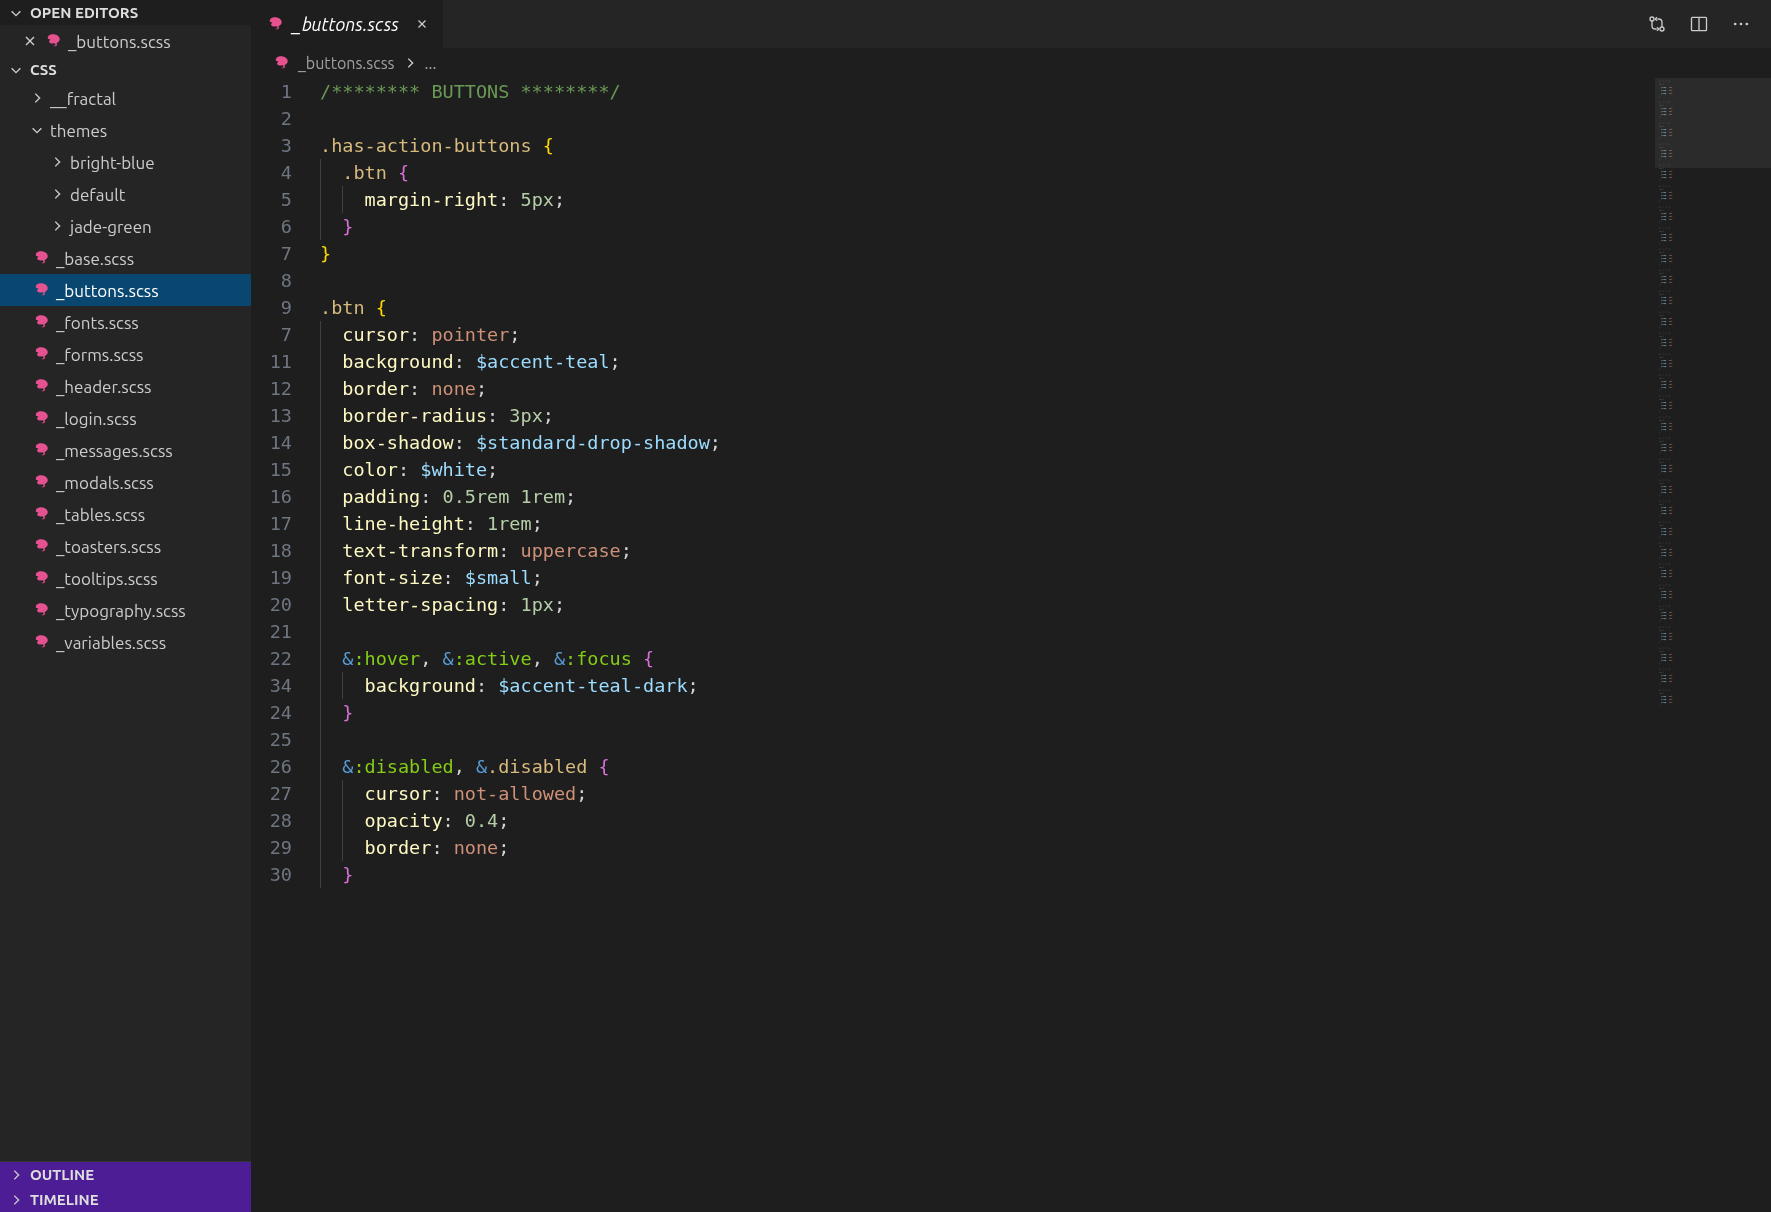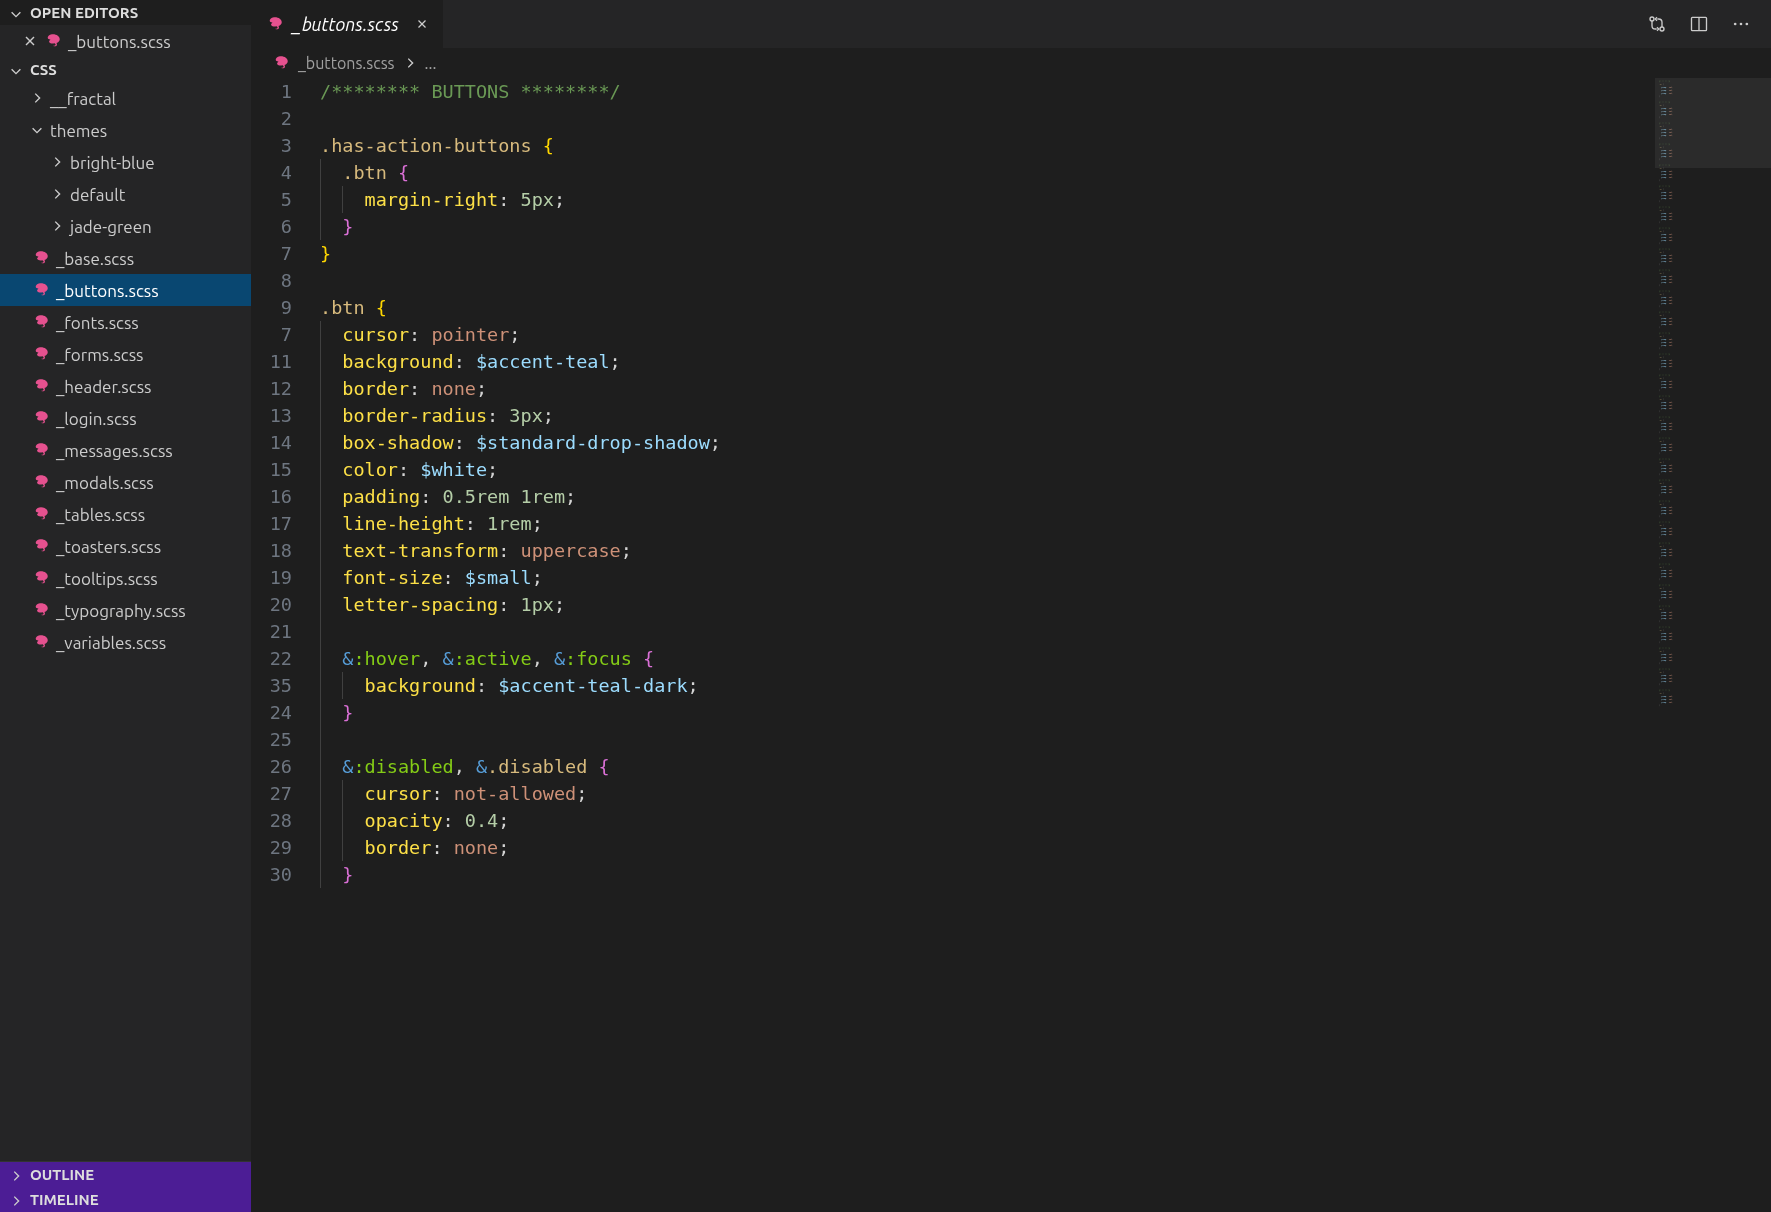--- a/index.html
+++ b/index.html
@@ -24,21 +24,21 @@
     border-right: 1px solid #1e1e1e;
   }
   .explorer-title {
     color: #aaa;
     font-size: 15px;
     letter-spacing: 1px;
     padding: 12px 18px 10px 30px;
   }
   .section-header {
     display: flex;
-    align-items: flex-end;
+    align-items: center;
     gap: 6px;
     padding: 4px 8px;
     font-weight: 700;
     font-size: 15px;
     color: #ddd;
     cursor: pointer;
   }
   .section-header.dark { background: #1e1e1e; }
   .section-header.light { background: #252526; }
   .section-header .chev { width: 16px; display:inline-flex; justify-content:center; }
@@ -129,21 +129,21 @@
   .code .line { height:27px; position:relative; }
 
   
   .ig { position:absolute; top:0; bottom:0; border-left:1px solid #404040; }
 
   
   .cmt { color:#6A9955; }
   .sel { color:#d7ba7d; }
   .br  { color:#ffd700; }
   .br2 { color:#da70d6; }
-  .prop{ color:#fde047;margin-top:40px; }
+  .prop{ color:#fef9c3;margin-top:40px; }
   .num { color:#b5cea8; }
   .var { color:#9cdcfe; }
   .val { color:#ce9178; }
   .amp { color:#569cd6; }
   .pc  { color:#84cc16; }
   .w   { color:#d4d4d4; }
 
   
   .minimap {
     width: 116px;
@@ -438,21 +438,21 @@
             <div>13</div>
             <div>14</div>
             <div>15</div>
             <div>16</div>
             <div>17</div>
             <div>18</div>
             <div>19</div>
             <div>20</div>
             <div>21</div>
             <div>22</div>
-            <div>35</div>
+            <div>34</div>
             <div>24</div>
             <div>25</div>
             <div>26</div>
             <div>27</div>
             <div>28</div>
             <div>29</div>
             <div>30</div>
           </div>
         <div class="code" id="code"><div class="line"><span class="cmt">/******** BUTTONS ********/</span></div><div class="line"></div><div class="line"><span class="sel">.has-action-buttons</span> <span class="br">{</span></div><div class="line"><span class="ig" style="left:0"></span>  <span class="sel">.btn</span> <span class="br2">{</span></div><div class="line"><span class="ig" style="left:0"></span><span class="ig" style="left:22px"></span>    <span class="prop">margin-right</span><span class="w">:</span> <span class="num">5px</span><span class="w">;</span></div><div class="line"><span class="ig" style="left:0"></span>  <span class="br2">}</span></div><div class="line"><span class="br">}</span></div><div class="line"></div><div class="line"><span class="sel">.btn</span> <span class="br">{</span></div><div class="line"><span class="ig" style="left:0"></span>  <span class="prop">cursor</span><span class="w">:</span> <span class="val">pointer</span><span class="w">;</span></div><div class="line"><span class="ig" style="left:0"></span>  <span class="prop">background</span><span class="w">:</span> <span class="var">$accent-teal</span><span class="w">;</span></div><div class="line"><span class="ig" style="left:0"></span>  <span class="prop">border</span><span class="w">:</span> <span class="val">none</span><span class="w">;</span></div><div class="line"><span class="ig" style="left:0"></span>  <span class="prop">border-radius</span><span class="w">:</span> <span class="num">3px</span><span class="w">;</span></div><div class="line"><span class="ig" style="left:0"></span>  <span class="prop">box-shadow</span><span class="w">:</span> <span class="var">$standard-drop-shadow</span><span class="w">;</span></div><div class="line"><span class="ig" style="left:0"></span>  <span class="prop">color</span><span class="w">:</span> <span class="var">$white</span><span class="w">;</span></div><div class="line"><span class="ig" style="left:0"></span>  <span class="prop">padding</span><span class="w">:</span> <span class="num">0.5rem</span> <span class="num">1rem</span><span class="w">;</span></div><div class="line"><span class="ig" style="left:0"></span>  <span class="prop">line-height</span><span class="w">:</span> <span class="num">1rem</span><span class="w">;</span></div><div class="line"><span class="ig" style="left:0"></span>  <span class="prop">text-transform</span><span class="w">:</span> <span class="val">uppercase</span><span class="w">;</span></div><div class="line"><span class="ig" style="left:0"></span>  <span class="prop">font-size</span><span class="w">:</span> <span class="var">$small</span><span class="w">;</span></div><div class="line"><span class="ig" style="left:0"></span>  <span class="prop">letter-spacing</span><span class="w">:</span> <span class="num">1px</span><span class="w">;</span></div><div class="line"><span class="ig" style="left:0"></span></div><div class="line"><span class="ig" style="left:0"></span>  <span class="amp">&amp;</span><span class="pc">:hover</span><span class="w">,</span> <span class="amp">&amp;</span><span class="pc">:active</span><span class="w">,</span> <span class="amp">&amp;</span><span class="pc">:focus</span> <span class="br2">{</span></div><div class="line"><span class="ig" style="left:0"></span><span class="ig" style="left:22px"></span>    <span class="prop">background</span><span class="w">:</span> <span class="var">$accent-teal-dark</span><span class="w">;</span></div><div class="line"><span class="ig" style="left:0"></span>  <span class="br2">}</span></div><div class="line"><span class="ig" style="left:0"></span></div><div class="line"><span class="ig" style="left:0"></span>  <span class="amp">&amp;</span><span class="pc">:disabled</span><span class="w">,</span> <span class="amp">&amp;</span><span class="sel">.disabled</span> <span class="br2">{</span></div><div class="line"><span class="ig" style="left:0"></span><span class="ig" style="left:22px"></span>    <span class="prop">cursor</span><span class="w">:</span> <span class="val">not-allowed</span><span class="w">;</span></div><div class="line"><span class="ig" style="left:0"></span><span class="ig" style="left:22px"></span>    <span class="prop">opacity</span><span class="w">:</span> <span class="num">0.4</span><span class="w">;</span></div><div class="line"><span class="ig" style="left:0"></span><span class="ig" style="left:22px"></span>    <span class="prop">border</span><span class="w">:</span> <span class="val">none</span><span class="w">;</span></div><div class="line"><span class="ig" style="left:0"></span>  <span class="br2">}</span></div></div>
       </div>

